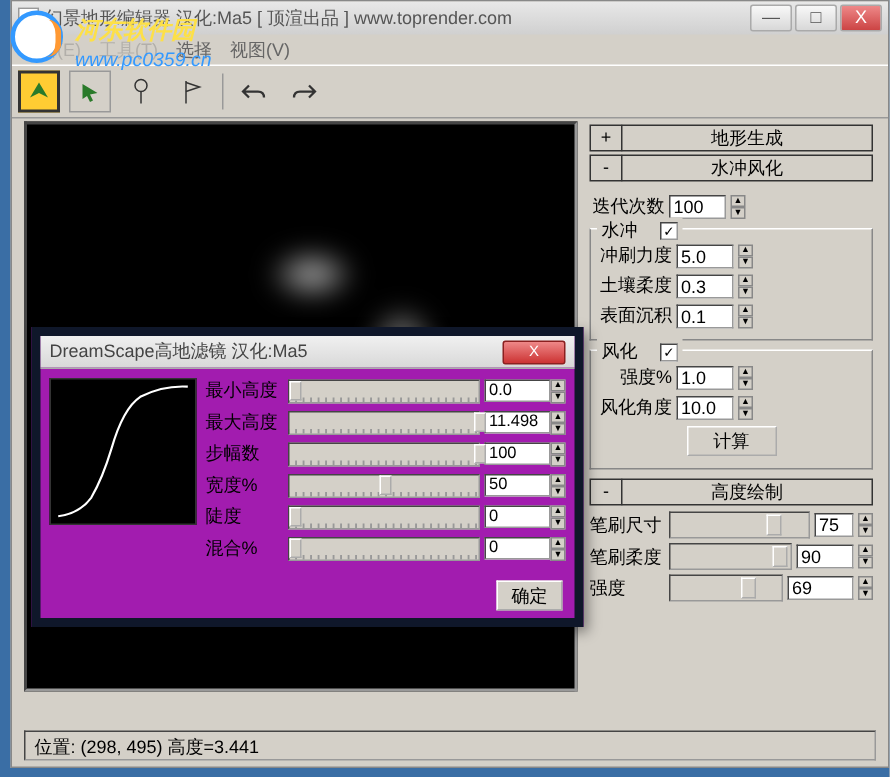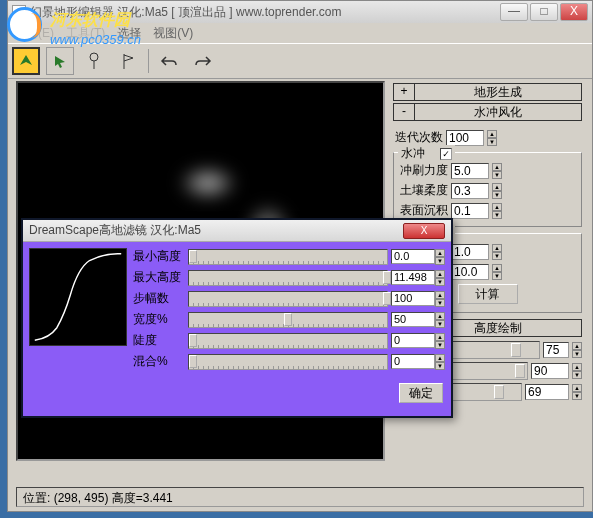--- a/index.html
+++ b/index.html
@@ -32,21 +32,21 @@
 .row{display:flex;align-items:center;margin:3px 0;gap:3px}
 .lbl{text-align:right;min-width:50px}
 .numfield{width:38px;height:16px;border:1px inset #999;background:#fff;padding:0 2px;text-align:left}
 .spin{width:10px;height:16px;display:flex;flex-direction:column}
 .spin div{flex:1;border:1px solid #888;background:#d4d0c8;font-size:6px;text-align:center;line-height:6px;cursor:pointer}
 .chk{width:12px;height:12px;border:1px inset #999;background:#fff;cursor:pointer;text-align:center;font-size:9px;line-height:10px}
 .calc-btn{width:60px;height:20px;border:1px outset #fff;background:#d4d0c8;margin:4px auto;display:block;cursor:pointer}
 .hslider{flex:1;height:18px;border:1px inset #999;background:#d4d0c8;position:relative}
 .hslider .thumb{position:absolute;top:1px;width:10px;height:14px;background:#d4d0c8;border:1px outset #fff}
 .statusbar{position:absolute;bottom:4px;left:8px;right:8px;height:20px;border:1px inset #999;background:#d4d0c8;padding:2px 6px;line-height:16px}
-.dialog{position:absolute;top:218px;left:21px;width:432px;height:200px;background:#8b5cf6;border:2px solid #0f172a;box-shadow:3px 3px 8px rgba(0,0,0,0.4);z-index:50}
+.dialog{position:absolute;top:218px;left:21px;width:368px;height:200px;background:#a21caf;border:6px solid #0f172a;box-shadow:3px 3px 8px rgba(0,0,0,0.4);z-index:50}
 .dlg-title{height:22px;background:linear-gradient(#f0f0f0,#d8d8d8);display:flex;align-items:center;padding:0 6px;border-bottom:1px solid #aaa}
 .dlg-title .t{flex:1;color:#444}
 .dlg-close{width:42px;height:16px;background:linear-gradient(#e88,#c33);border:1px solid #8b2020;border-radius:2px;color:#fff;text-align:center;line-height:13px;cursor:pointer;font-size:10px}
 .dlg-body{padding:6px;display:flex}
 .preview{width:98px;height:98px;background:#000;border:1px solid #333;position:relative;margin-right:6px}
 .preview svg{width:100%;height:100%}
 .sliders{flex:1}
 .srow{display:flex;align-items:center;margin-bottom:4px;height:17px}
 .slbl{width:52px;text-align:left}
 .strack{flex:1;height:16px;border:1px inset #999;background:#d4d0c8;position:relative;margin:0 3px;background-image:repeating-linear-gradient(90deg,transparent 0,transparent 4px,#999 4px,#999 5px);background-position:0 11px;background-size:5px 3px;background-repeat:repeat-x}

